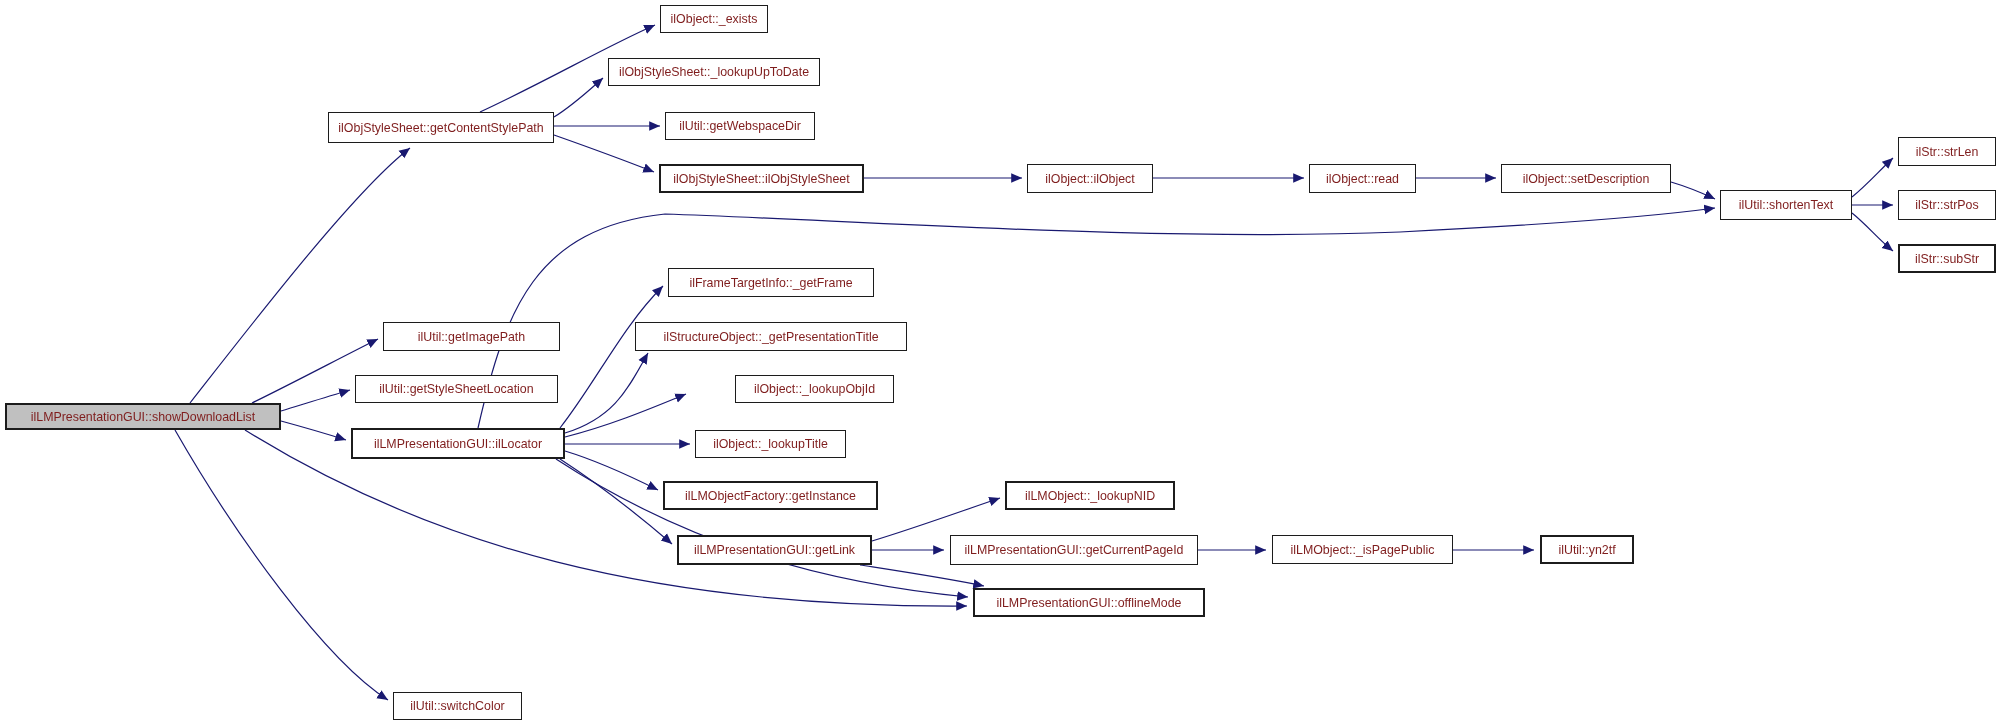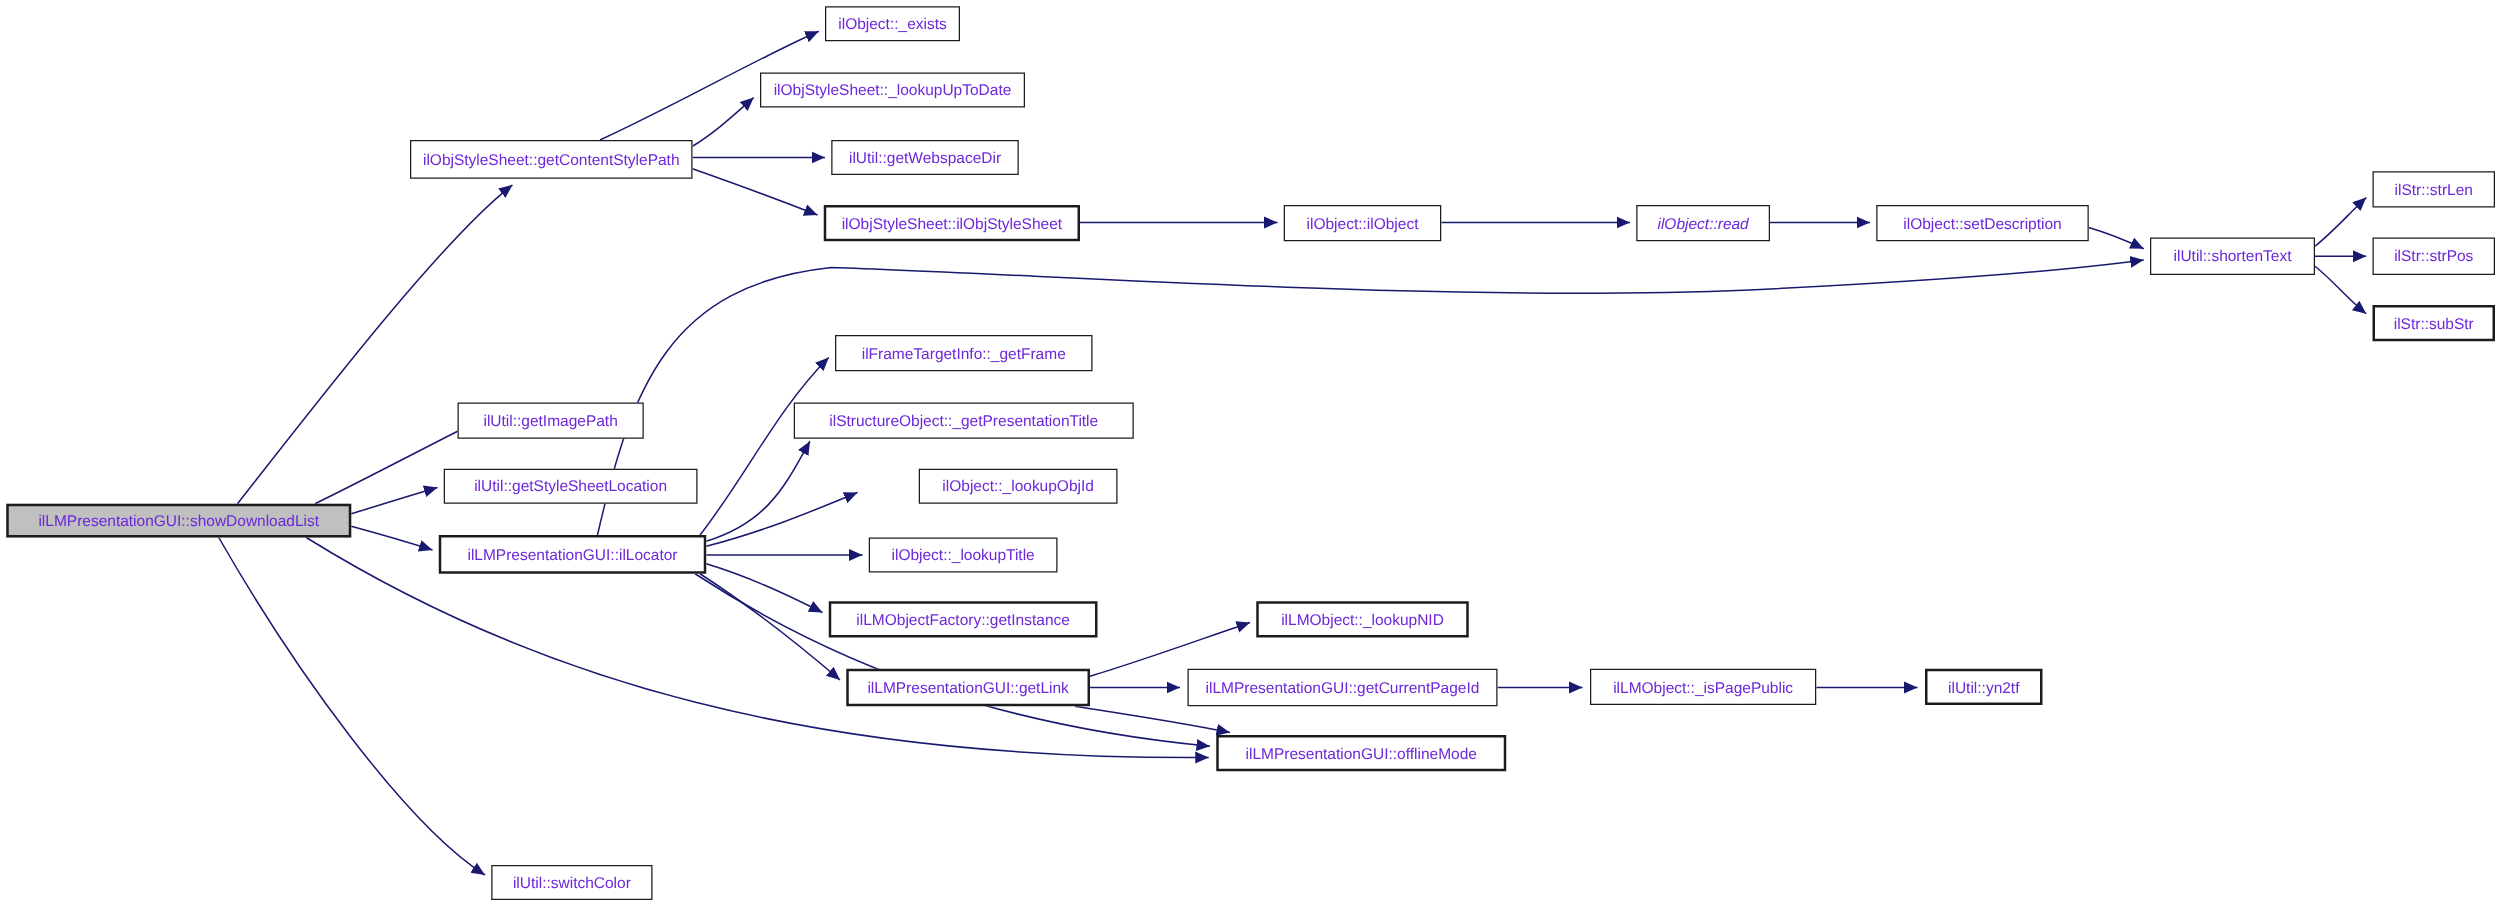--- a/index.html
+++ b/index.html
@@ -14,21 +14,21 @@
   #edge-layer {
     position: absolute;
     left: 0; top: 0;
     width: 2003px; height: 725px;
   }
   .node {
     position: absolute;
     box-sizing: border-box;
     background: #ffffff;
     border: 1px solid #1c1c1c;
-    color: #6d28d9;
+    color: #7f1d1d;
     font-size: 12.4px;
     text-align: center;
     white-space: nowrap;
     display: flex;
     align-items: center;
     justify-content: center;
     cursor: pointer;
     z-index: 2;
   }
   .node.bold { border-width: 2px; }
@@ -78,27 +78,27 @@
       </g>
   </svg>
   <div id="nodes">
       <div class="node bold root" style="left: 5px; top: 403px; width: 276px; height: 27px; border-color: rgb(28, 28, 28); background: rgb(192, 192, 192);">ilLMPresentationGUI::showDownloadList</div>
       <div class="node" style="left: 328px; top: 112px; width: 226px; height: 31px; border-color: rgb(28, 28, 28); background: rgb(255, 255, 255);">ilObjStyleSheet::getContentStylePath</div>
       <div class="node" style="left: 660px; top: 5px; width: 108px; height: 28px; border-color: rgb(28, 28, 28); background: rgb(255, 255, 255);">ilObject::_exists</div>
       <div class="node" style="left: 608px; top: 58px; width: 212px; height: 28px; border-color: rgb(28, 28, 28); background: rgb(255, 255, 255);">ilObjStyleSheet::_lookupUpToDate</div>
       <div class="node" style="left: 665px; top: 112px; width: 150px; height: 28px; border-color: rgb(28, 28, 28); background: rgb(255, 255, 255);">ilUtil::getWebspaceDir</div>
       <div class="node bold" style="left: 659px; top: 164px; width: 205px; height: 29px; border-color: rgb(28, 28, 28); background: rgb(255, 255, 255);">ilObjStyleSheet::ilObjStyleSheet</div>
       <div class="node" style="left: 1027px; top: 164px; width: 126px; height: 29px; border-color: rgb(28, 28, 28); background: rgb(255, 255, 255);">ilObject::ilObject</div>
-      <div class="node" style="left: 1309px; top: 164px; width: 107px; height: 29px; border-color: rgb(28, 28, 28); background: rgb(255, 255, 255); font-style: italic;">ilObject::read</div>
+      <div class="node" style="left: 1309px; top: 164px; width: 107px; height: 29px; border-color: rgb(28, 28, 28); background: rgb(255, 255, 255);">ilObject::read</div>
       <div class="node" style="left: 1501px; top: 164px; width: 170px; height: 29px; border-color: rgb(28, 28, 28); background: rgb(255, 255, 255);">ilObject::setDescription</div>
       <div class="node" style="left: 1720px; top: 190px; width: 132px; height: 30px; border-color: rgb(28, 28, 28); background: rgb(255, 255, 255);">ilUtil::shortenText</div>
       <div class="node" style="left: 1898px; top: 137px; width: 98px; height: 29px; border-color: rgb(28, 28, 28); background: rgb(255, 255, 255);">ilStr::strLen</div>
       <div class="node" style="left: 1898px; top: 190px; width: 98px; height: 30px; border-color: rgb(28, 28, 28); background: rgb(255, 255, 255); text-align: center;">ilStr::strPos</div>
       <div class="node bold" style="left: 1898px; top: 244px; width: 98px; height: 29px; border-color: rgb(28, 28, 28); background: rgb(255, 255, 255);">ilStr::subStr</div>
-      <div class="node" style="left: 366px; top: 322px; width: 149px; height: 29px; border-color: rgb(28, 28, 28); background: rgb(255, 255, 255);">ilUtil::getImagePath</div>
+      <div class="node" style="left: 383px; top: 322px; width: 177px; height: 29px; border-color: rgb(28, 28, 28); background: rgb(255, 255, 255);">ilUtil::getImagePath</div>
       <div class="node" style="left: 355px; top: 375px; width: 203px; height: 28px; border-color: rgb(28, 28, 28); background: rgb(255, 255, 255);">ilUtil::getStyleSheetLocation</div>
       <div class="node bold" style="left: 351px; top: 428px; width: 214px; height: 31px; border-color: rgb(28, 28, 28); background: rgb(255, 255, 255);">ilLMPresentationGUI::ilLocator</div>
       <div class="node" style="left: 668px; top: 268px; width: 206px; height: 29px; border-color: rgb(28, 28, 28); background: rgb(255, 255, 255);">ilFrameTargetInfo::_getFrame</div>
       <div class="node" style="left: 635px; top: 322px; width: 272px; height: 29px; border-color: rgb(28, 28, 28); background: rgb(255, 255, 255);">ilStructureObject::_getPresentationTitle</div>
       <div class="node" style="left: 691px; top: 375px; width: 159px; height: 28px; border-color: rgb(28, 28, 28); background: rgb(255, 255, 255); margin-left: 44px;">ilObject::_lookupObjId</div>
       <div class="node" style="left: 695px; top: 430px; width: 151px; height: 28px; border-color: rgb(28, 28, 28); background: rgb(255, 255, 255);">ilObject::_lookupTitle</div>
       <div class="node bold" style="left: 663px; top: 481px; width: 215px; height: 29px; border-color: rgb(28, 28, 28); background: rgb(255, 255, 255);">ilLMObjectFactory::getInstance</div>
       <div class="node bold" style="left: 677px; top: 535px; width: 195px; height: 30px; border-color: rgb(28, 28, 28); background: rgb(255, 255, 255);">ilLMPresentationGUI::getLink</div>
       <div class="node bold" style="left: 1005px; top: 481px; width: 170px; height: 29px; border-color: rgb(28, 28, 28); background: rgb(255, 255, 255);">ilLMObject::_lookupNID</div>
       <div class="node" style="left: 950px; top: 535px; width: 248px; height: 30px; border-color: rgb(28, 28, 28); background: rgb(255, 255, 255);">ilLMPresentationGUI::getCurrentPageId</div>

